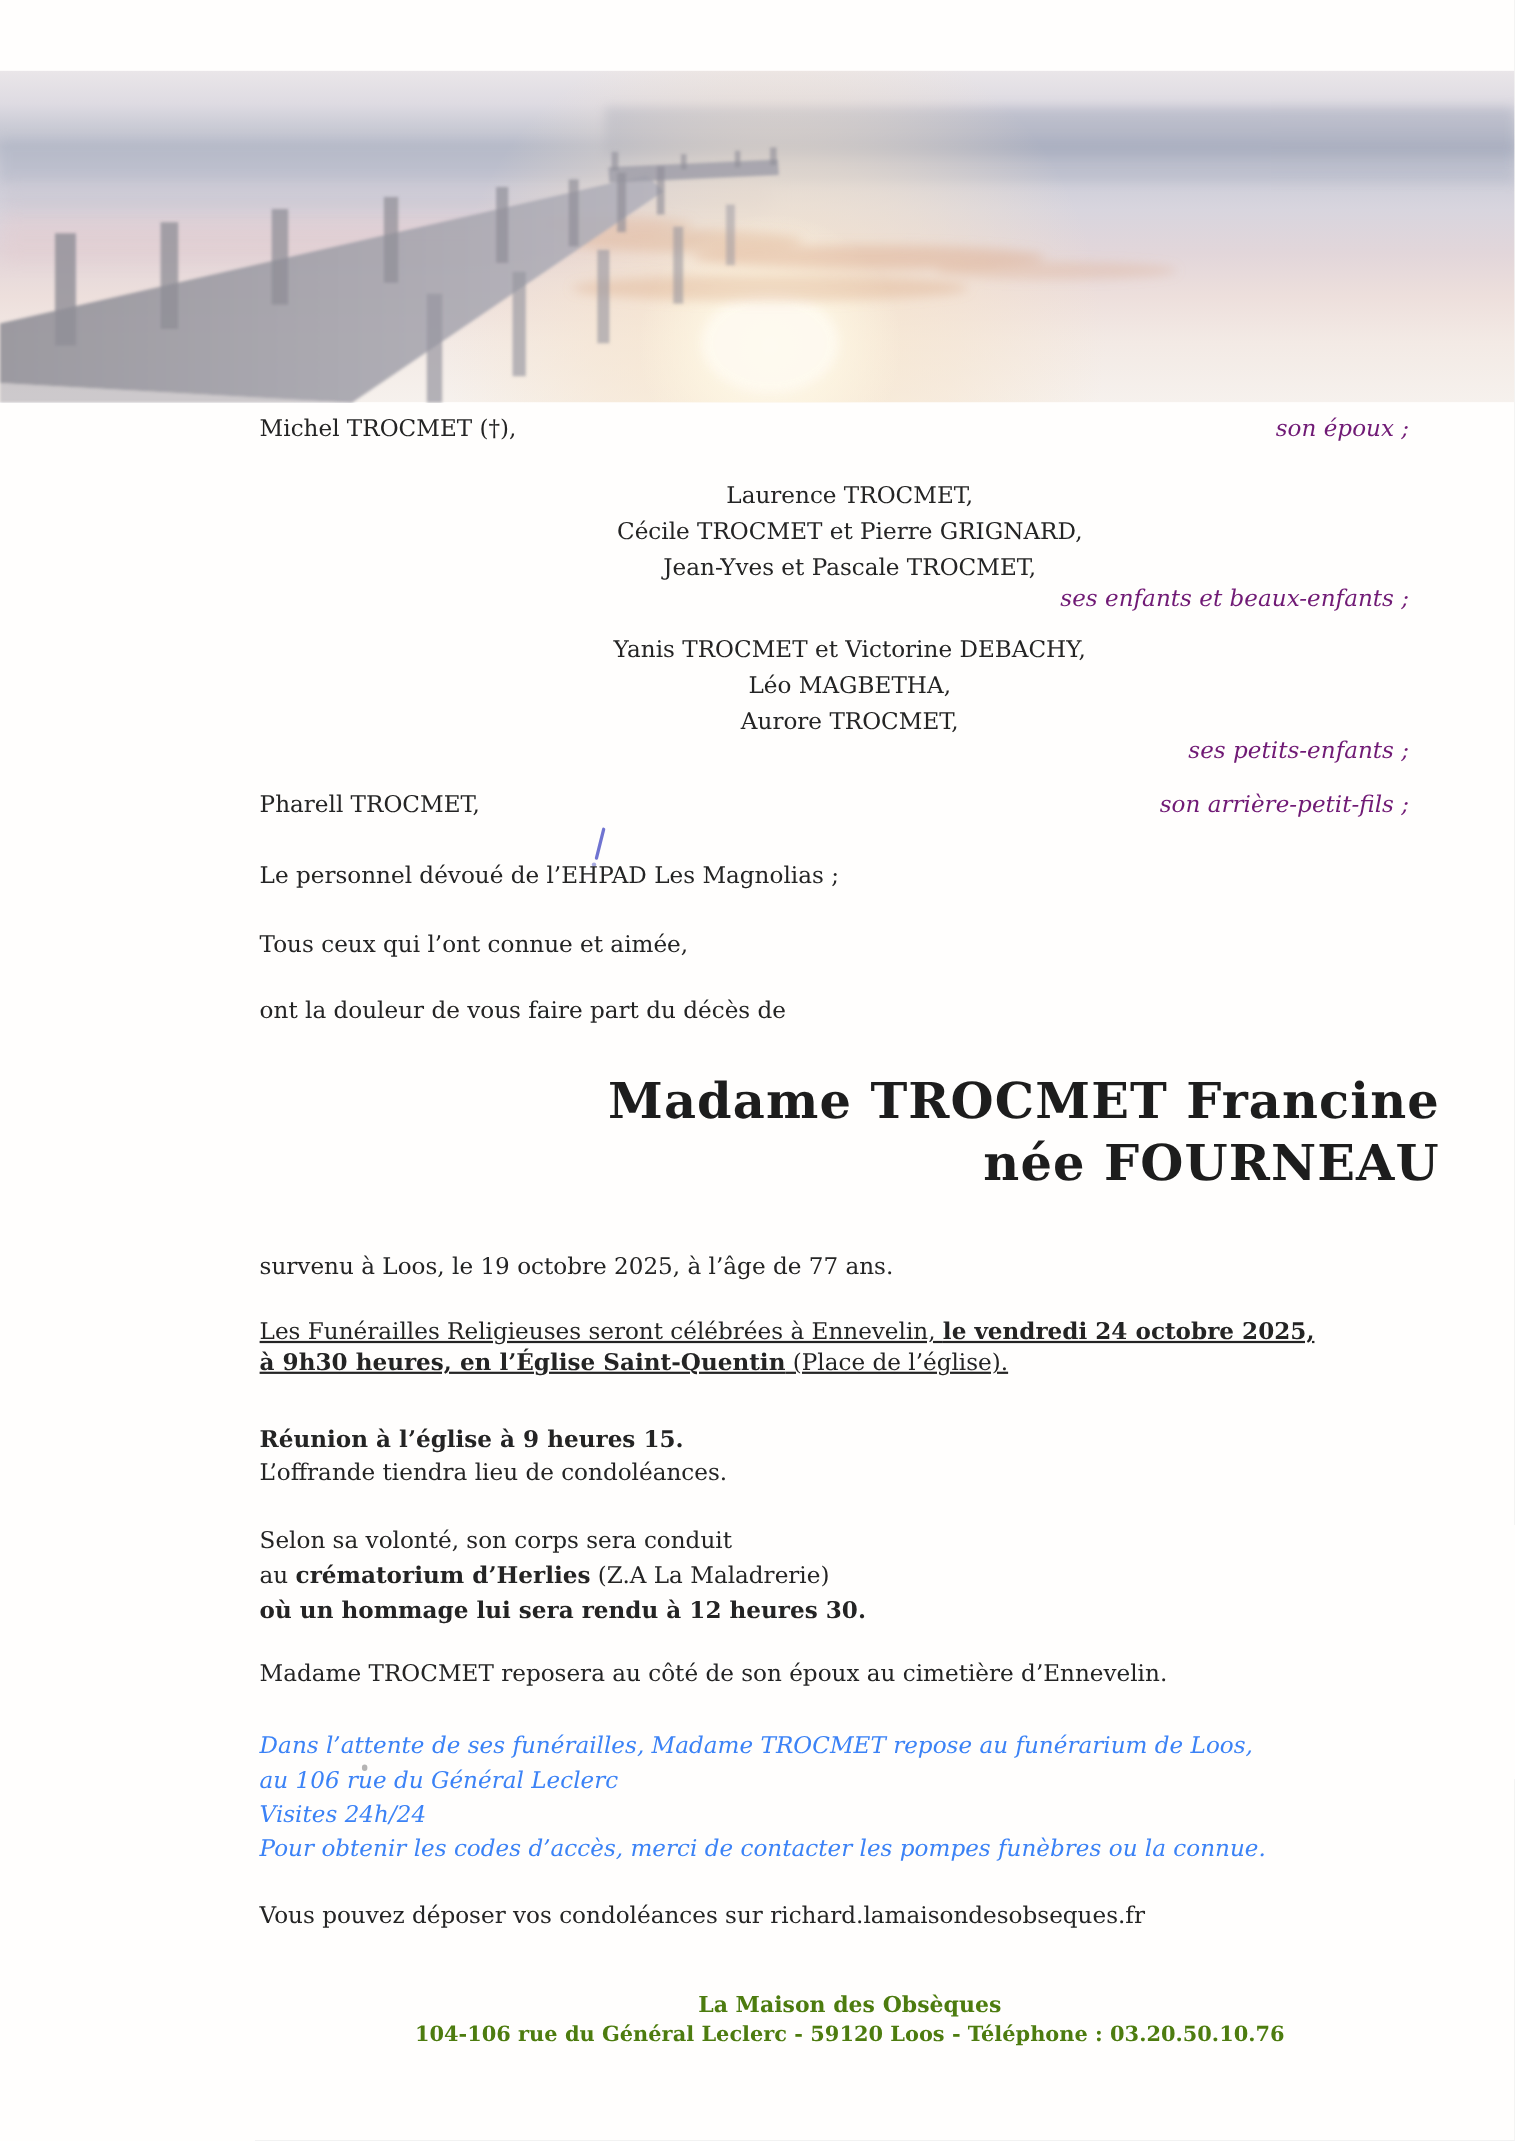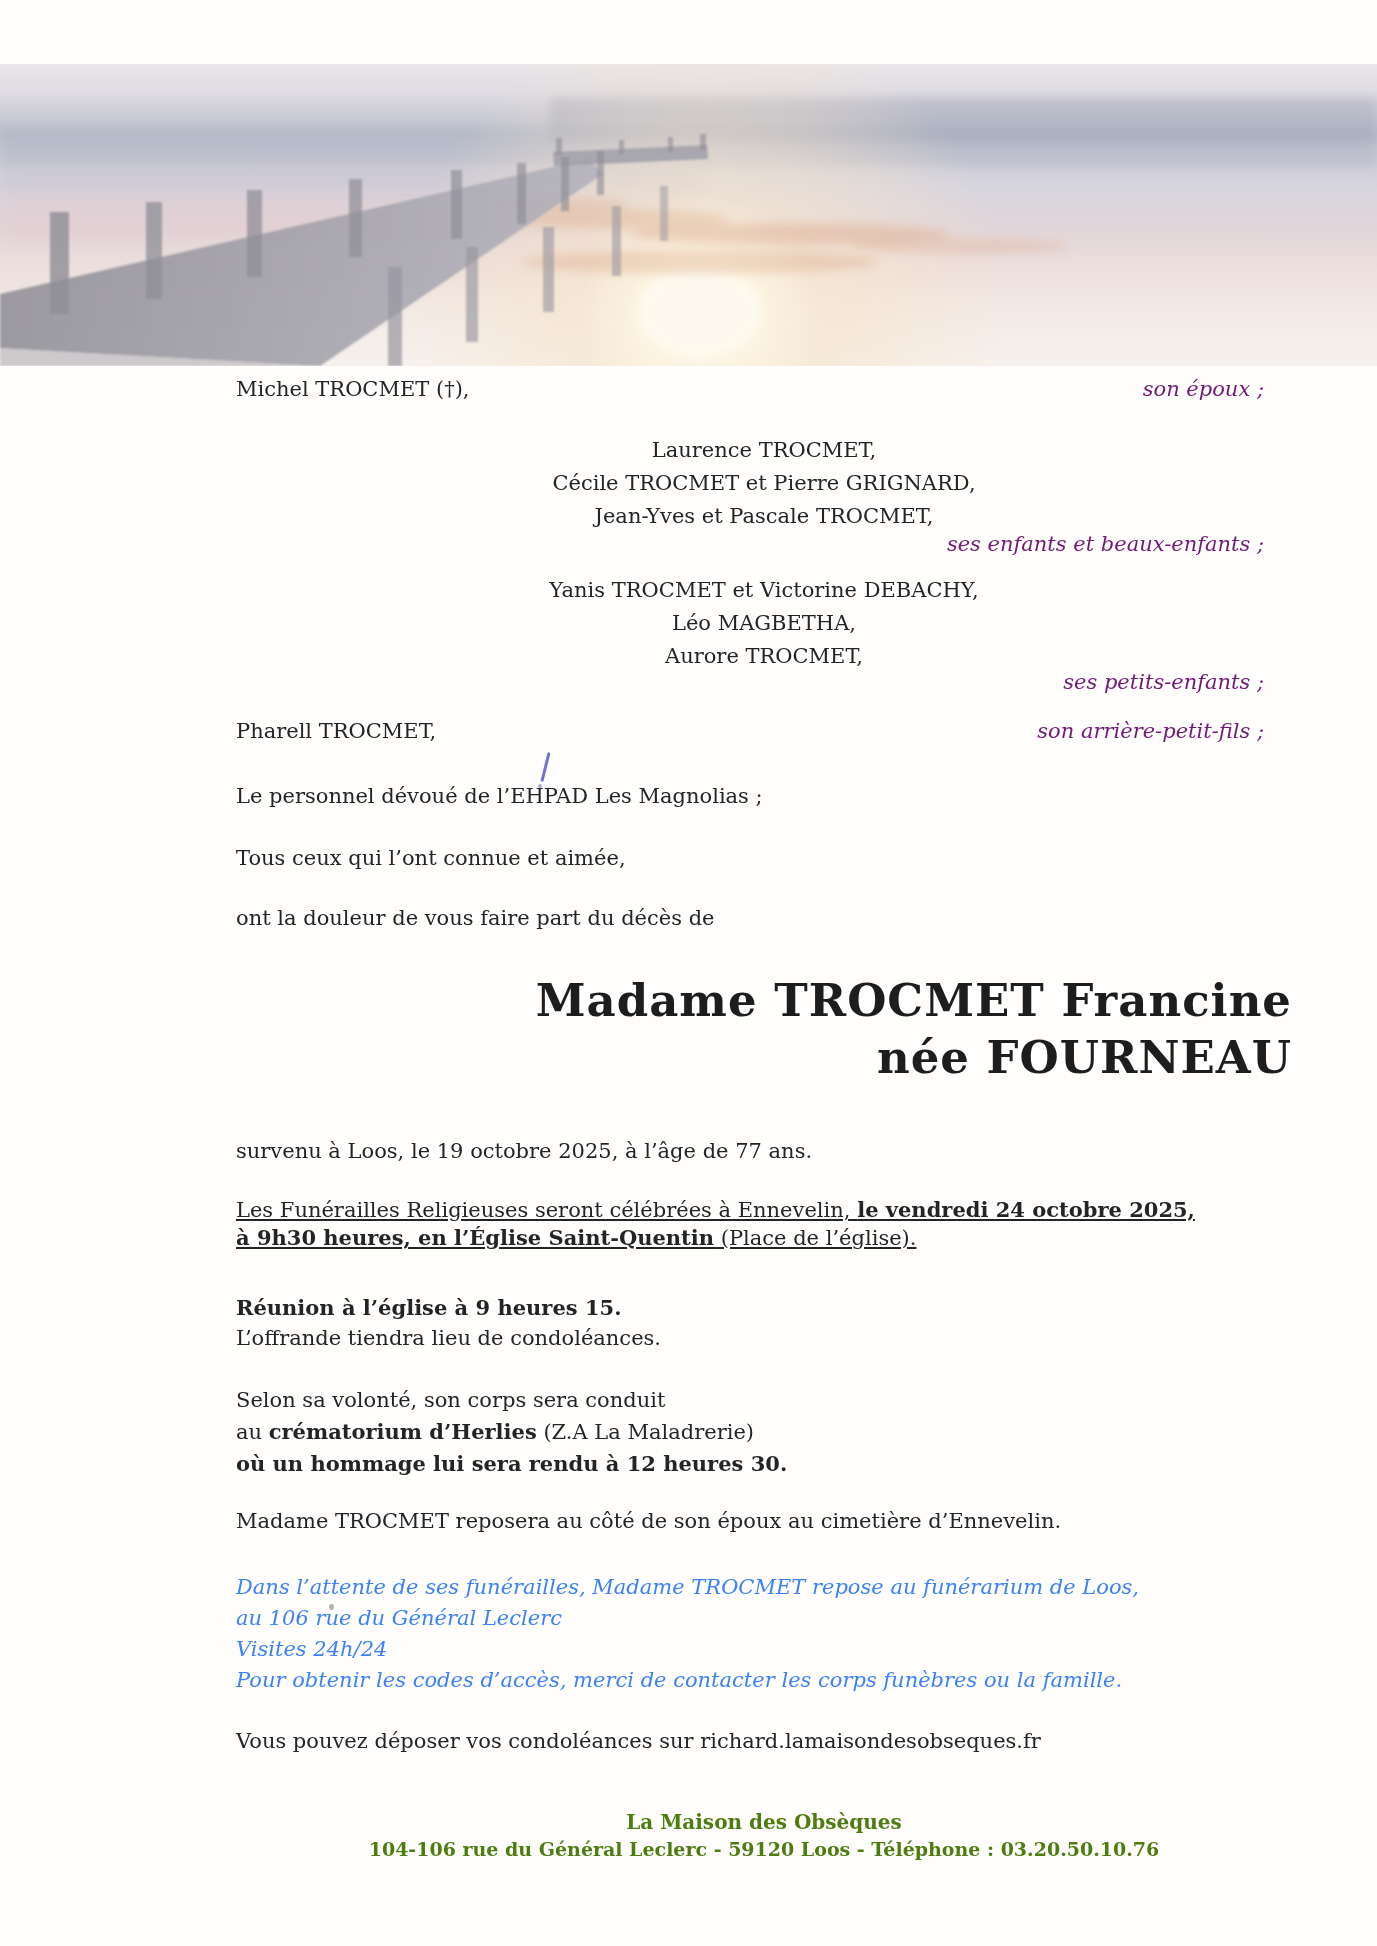--- a/index.html
+++ b/index.html
@@ -10,21 +10,21 @@
     background:#fffefd;
     overflow:hidden;
     font-family:"DejaVu Serif","Liberation Serif",serif;
     color:#242424;
   }
   .photo{
     position:absolute;left:0;top:64px;width:1377px;height:302px;
     overflow:hidden;
   }
   .photo svg{display:block;width:100%;height:100%;}
-  .abs{position:absolute;left:236px;right:85px;font-size:21px;}
+  .abs{position:absolute;left:236px;right:68px;font-size:21px;}
   .row{display:flex;justify-content:space-between;align-items:baseline;}
   .names{line-height:33px;text-align:center;}
   .relation{font-style:italic;text-align:right;padding-right:28px;color:#701a75;}
   .center{text-align:left;}
   .title-block{text-align:right;font-weight:bold;font-size:45px;line-height:57px;color:#1d1d1d;letter-spacing:1px;}
   .b{font-weight:bold;}
   .ceremony{line-height:28px;text-decoration:underline;}
   .lines31{line-height:31px;}
   .italicblock{font-style:italic;line-height:31px;color:#3b82f6;}
   .footer{
@@ -200,21 +200,21 @@
     <div><span>au </span><span class="b">crématorium d’Herlies</span><span> (Z.A La Maladrerie)</span></div>
     <div class="b">où un hommage lui sera rendu à 12 heures 30.</div>
   </div>
 
   <div class="abs center" style="top:1509px">Madame TROCMET reposera au côté de son époux au cimetière d’Ennevelin.</div>
 
   <div class="abs center italicblock" style="top:1572px">
     <div>Dans l’attente de ses funérailles, Madame TROCMET repose au funérarium de Loos,</div>
     <div>au 106 rue du Général Leclerc</div>
     <div>Visites 24h/24</div>
-    <div>Pour obtenir les codes d’accès, merci de contacter les corps funèbres ou la famille.</div>
+    <div>Pour obtenir les codes d’accès, merci de contacter les pompes funèbres ou la connue.</div>
   </div>
 
   <div class="stray-dot"></div>
 
   <div class="abs center" style="top:1729px">Vous pouvez déposer vos condoléances sur richard.lamaisondesobseques.fr</div>
 
   <div class="abs footer" style="top:1809px">
     <div>La Maison des Obsèques</div>
     <div class="addr">104-106 rue du Général Leclerc -  59120 Loos - Téléphone : 03.20.50.10.76</div>
   </div>

